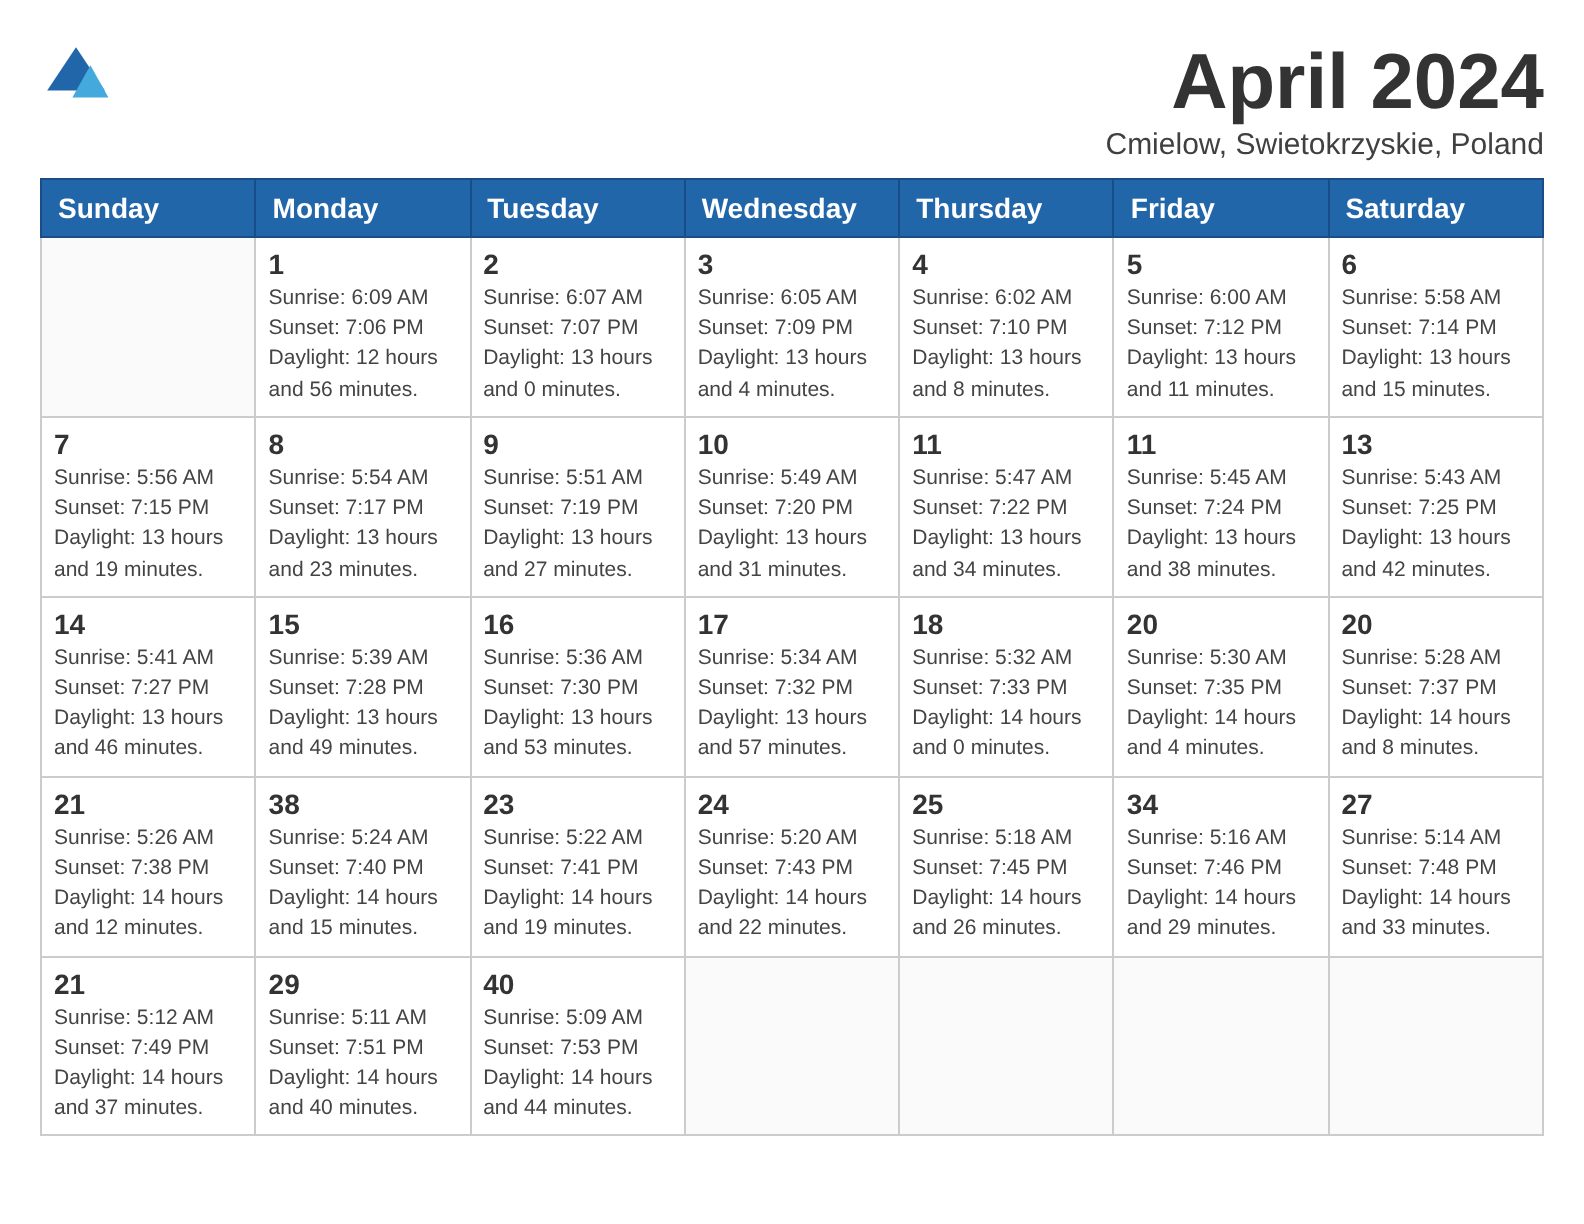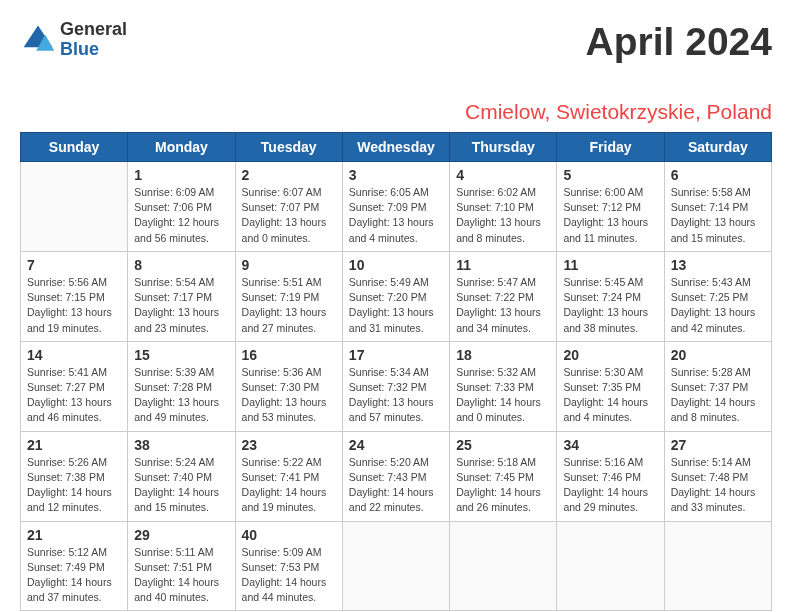--- a/index.html
+++ b/index.html
@@ -42,32 +42,31 @@
     }
     .title-block {
       text-align: right;
     }
     .month-title {
       font-size: 39px;
       font-weight: bold;
       color: #333;
     }
     .location {
-      font-size: 21px;
-      color: #ef4444;
-      margin-top: 36px;
+      font-size: 15px;
+      color: #404040;
     }
     .calendar {
       width: 100%;
       border-collapse: collapse;
     }
     .calendar th {
       background: #2266aa;
       color: #fff;
-      text-align: center;
+      text-align: left;
       padding: 6px 8px;
       font-size: 14px;
       font-weight: bold;
       border: 1px solid #1a4d88;
     }
     .calendar td {
       border: 1px solid #ccc;
       vertical-align: top;
       padding: 5px 6px;
       width: calc(100% / 7);
@@ -91,24 +90,20 @@
   </style>
 </head>
 <body>
 
 <div class="header">
   <div class="logo">
     <svg class="logo-icon" viewBox="0 0 40 40">
       <polygon points="20,4 36,28 4,28" fill="#2266aa"></polygon>
       <polygon points="28,14 38,32 18,32" fill="#44aadd"></polygon>
     </svg>
-    <div class="logo-text">
-      <span class="logo-general">General</span>
-      <span class="logo-blue">Blue</span>
-    </div>
   </div>
   <div class="title-block">
     <div class="month-title">April 2024</div>
     <div class="location">Cmielow, Swietokrzyskie, Poland</div>
   </div>
 </div>
 
 <table class="calendar">
   <thead>
     <tr>

